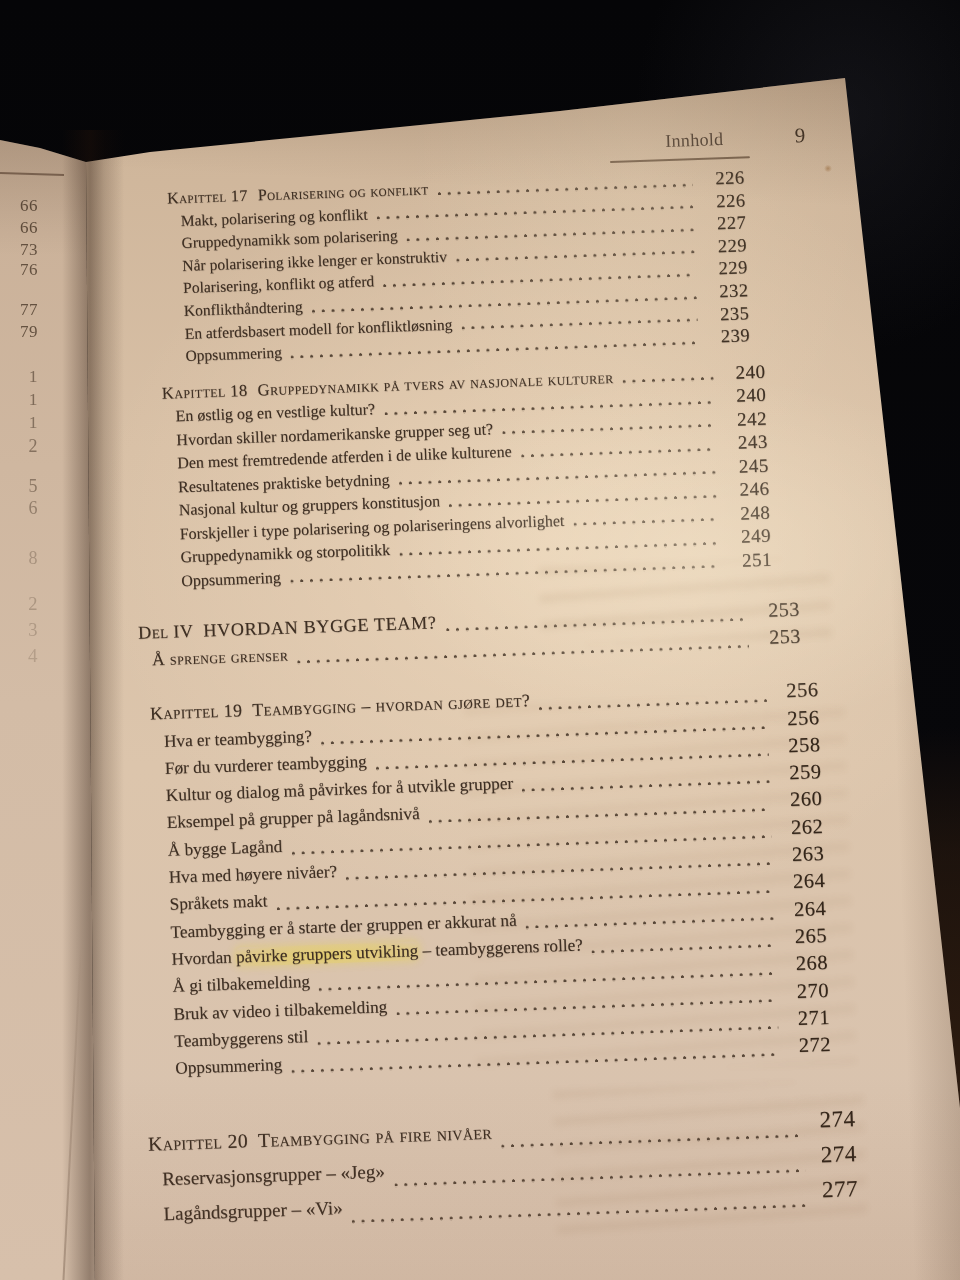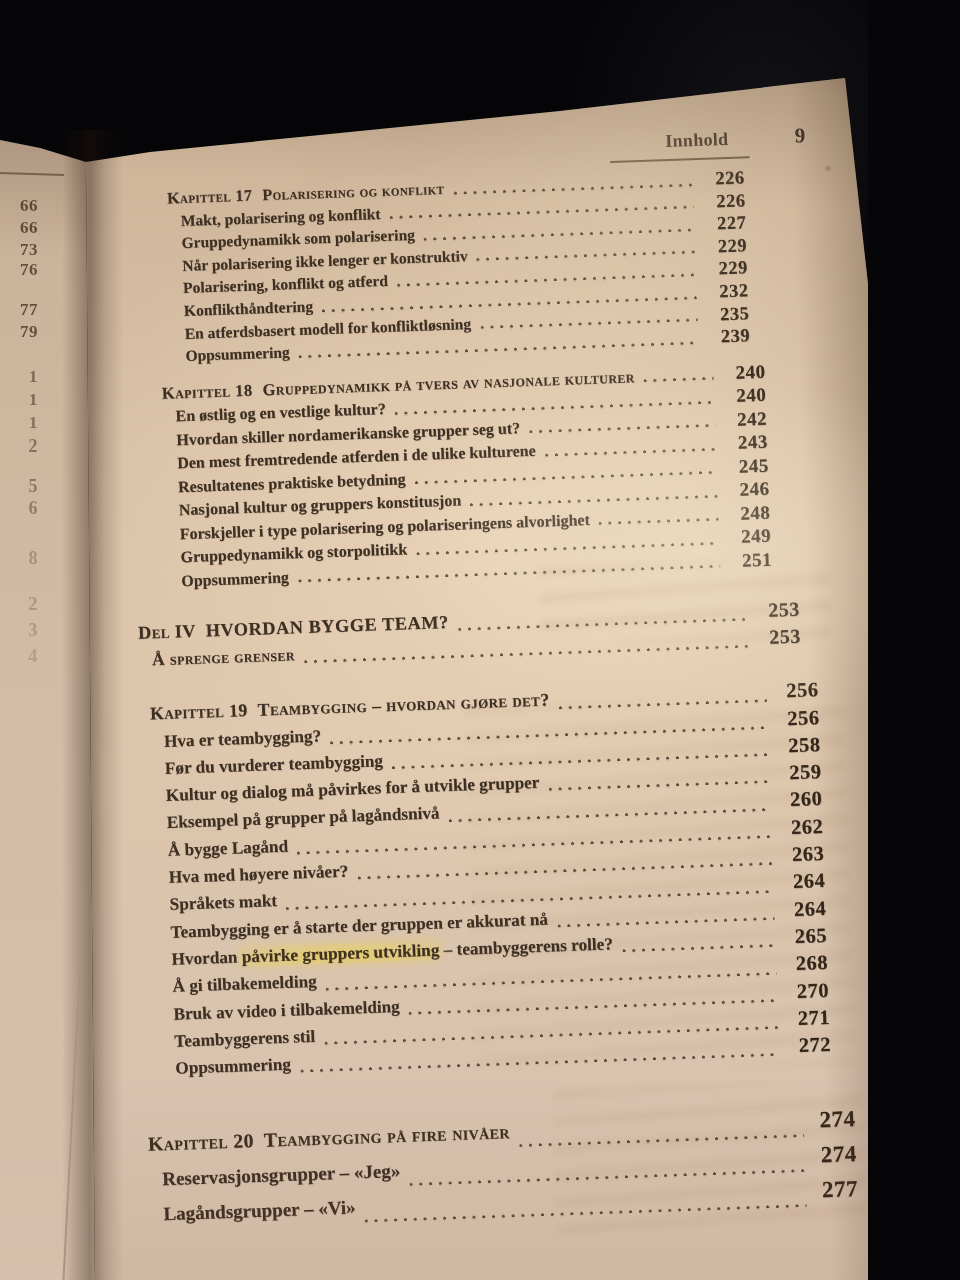--- a/index.html
+++ b/index.html
@@ -1,17 +1,17 @@
 <!DOCTYPE html>
 <html><head>
 <meta charset="utf-8">
 <style>
   html,body{margin:0;padding:0;width:960px;height:1280px;overflow:hidden;background:#060608;
     font-family:"Liberation Serif","DejaVu Serif",serif;}
-  .stage{position:relative;width:868px;height:1280px;font-weight:bold;}
+  .stage{position:relative;width:960px;height:1280px;}
 
   
   .bg{position:absolute;inset:0;background:
       radial-gradient(300px 340px at 88% 9%, rgba(40,40,48,.38), transparent 70%),
       radial-gradient(340px 480px at 99% 86%, #2e1c10, rgba(46,28,16,.55) 52%, transparent 78%),
       linear-gradient(180deg,#050507 0%,#07070a 60%,#0a0806 100%);}
 
   
   .left-page{position:absolute;inset:0;
       clip-path:polygon(0px 140px,40px 148px,86px 162px,95px 1290px,0px 1290px);

